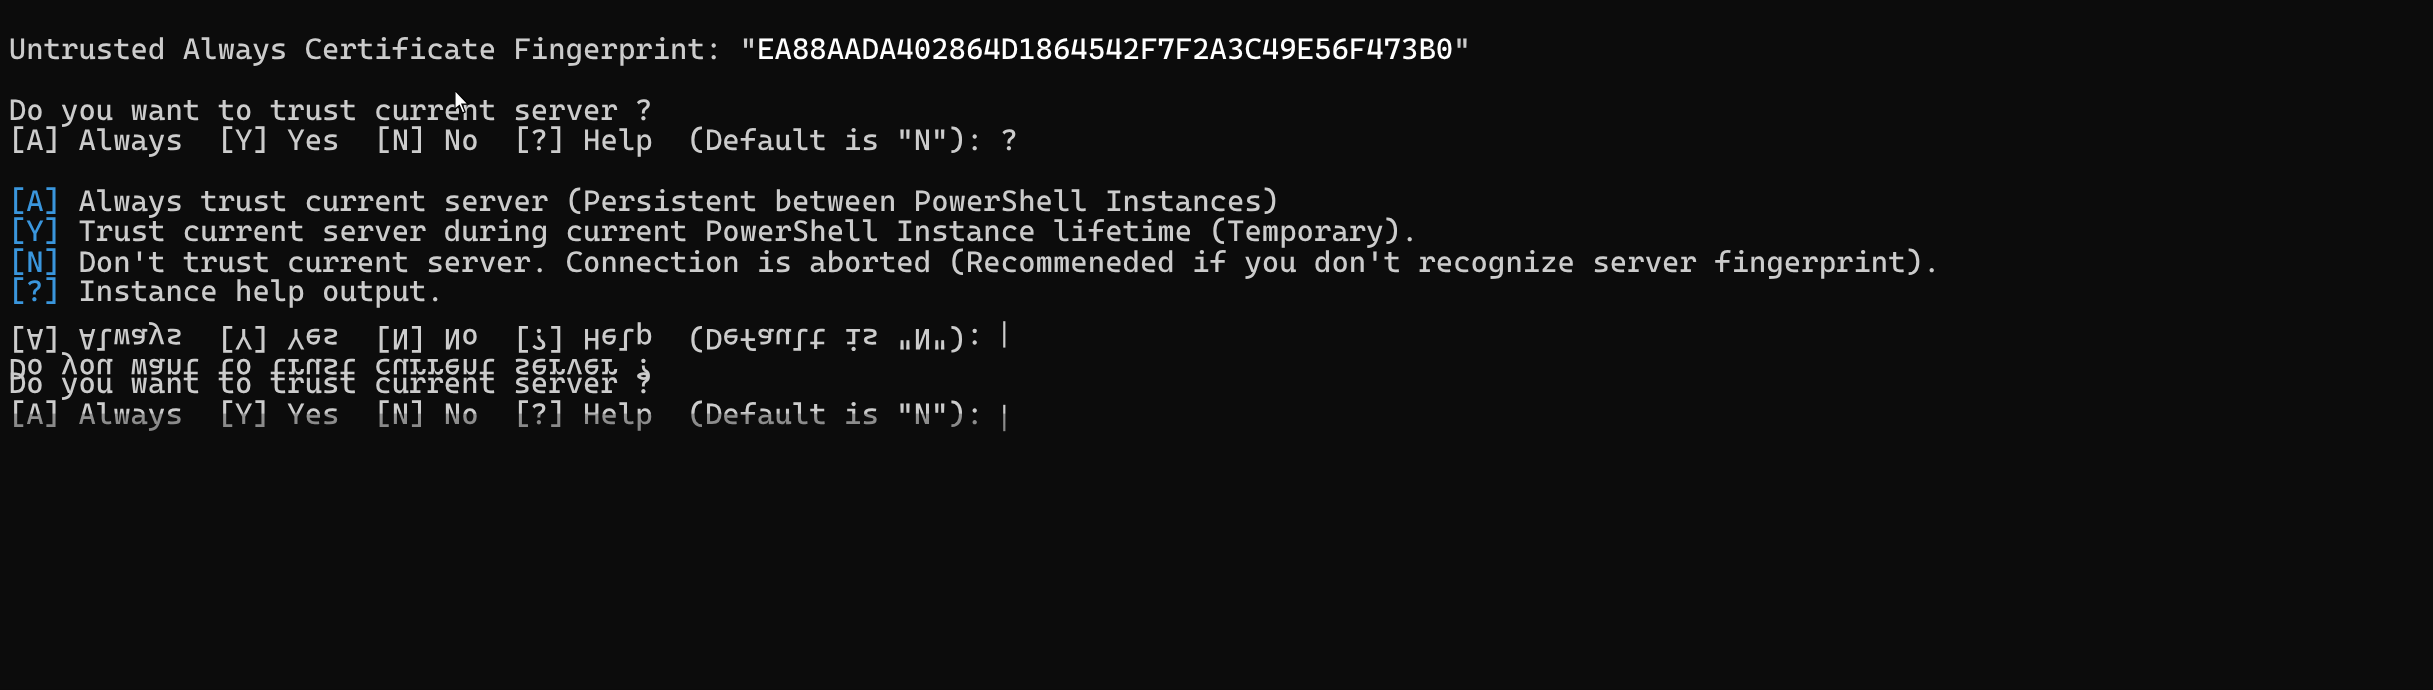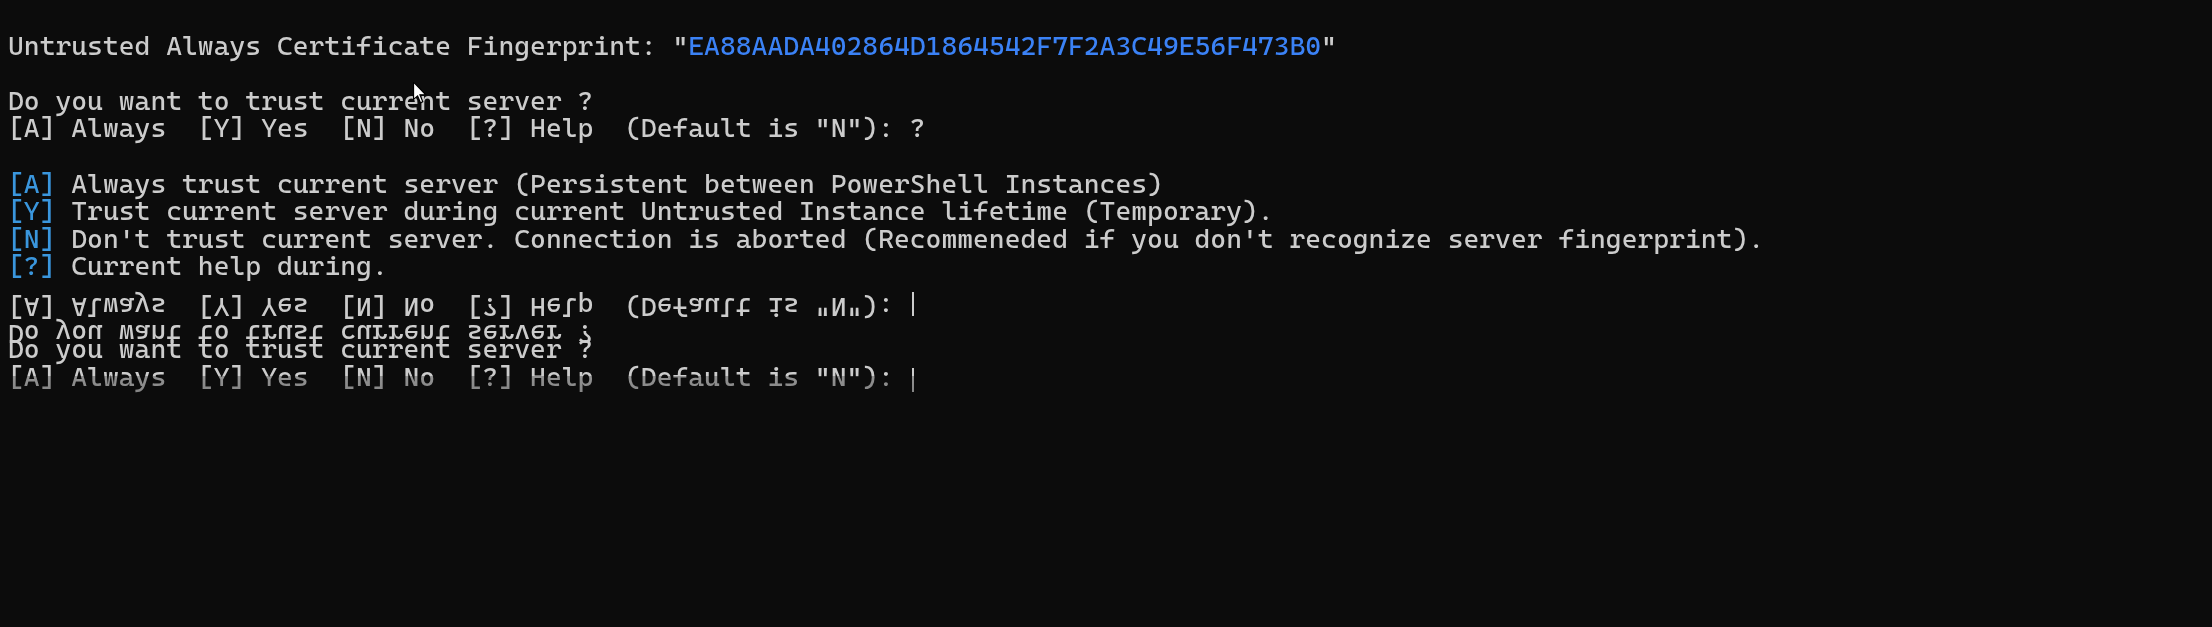--- a/index.html
+++ b/index.html
@@ -13,21 +13,21 @@
   .terminal {
     position: relative;
     font-family: "Cascadia Mono", "Consolas", "Menlo", monospace;
     font-size: 27px;
     line-height: 27.6px;
     color: #cccccc;
     white-space: pre;
     padding: 4px 8px;
     letter-spacing: 0px;
   }
-  .green { color: #3b82f6; margin-top: 44px; }
+  .green { color: #ffffff; margin-top: 44px; }
   .cyan  { color: #3a96dd; }
   .cursor-pointer {
     position: absolute;
     width: 15px;
     height: 22px;
     pointer-events: none;
   }
   .reflection-wrap {
     position: absolute;
     top: 376px;
@@ -60,23 +60,23 @@
 </head>
 <body>
 
 <div class="terminal">
 <span>Untrusted Always Certificate Fingerprint: </span><span>"</span><span class="green">EA88AADA402864D1864542F7F2A3C49E56F473B0</span><span>"</span>
 
 <span>Do you want to trust current server ?</span>
 <span>[A] Always  [Y] Yes  [N] No  [?] Help  (Default is "N"): </span><span>?</span>
 
 <span class="cyan">[A]</span><span> Always trust current server (Persistent between PowerShell Instances)</span>
-<span class="cyan">[Y]</span><span> Trust current server during current Untrusted Instance lifetime (Temporary).</span>
+<span class="cyan">[Y]</span><span> Trust current server during current PowerShell Instance lifetime (Temporary).</span>
 <span class="cyan">[N]</span><span> Don't trust current server. Connection is aborted (Recommeneded if you don't recognize server fingerprint).</span>
-<span class="cyan">[?]</span><span> Current help during.</span>
+<span class="cyan">[?]</span><span> Instance help output.</span>
 
 
 <span>Do you want to trust current server ?</span>
 <span>[A] Always  [Y] Yes  [N] No  [?] Help  (Default is "N"): </span><span class="caret"></span>
 </div>
 
 <div class="reflection-wrap" aria-hidden="true">
   <div class="terminal" style="padding-top:0;">
 <span>Do you want to trust current server ?</span>
 <span>[A] Always  [Y] Yes  [N] No  [?] Help  (Default is "N"): </span><span class="caret"></span>

